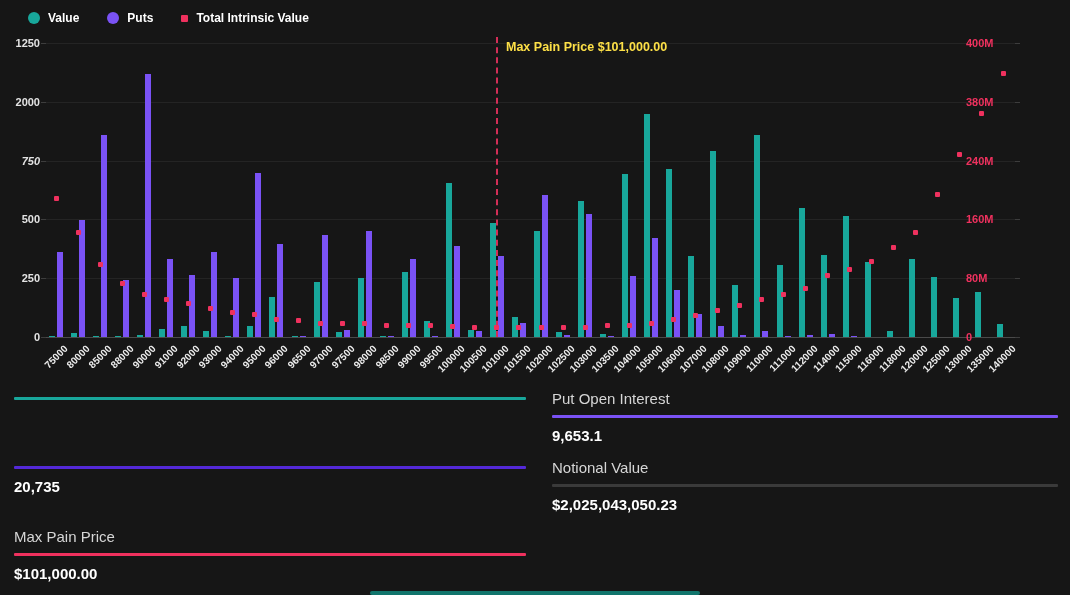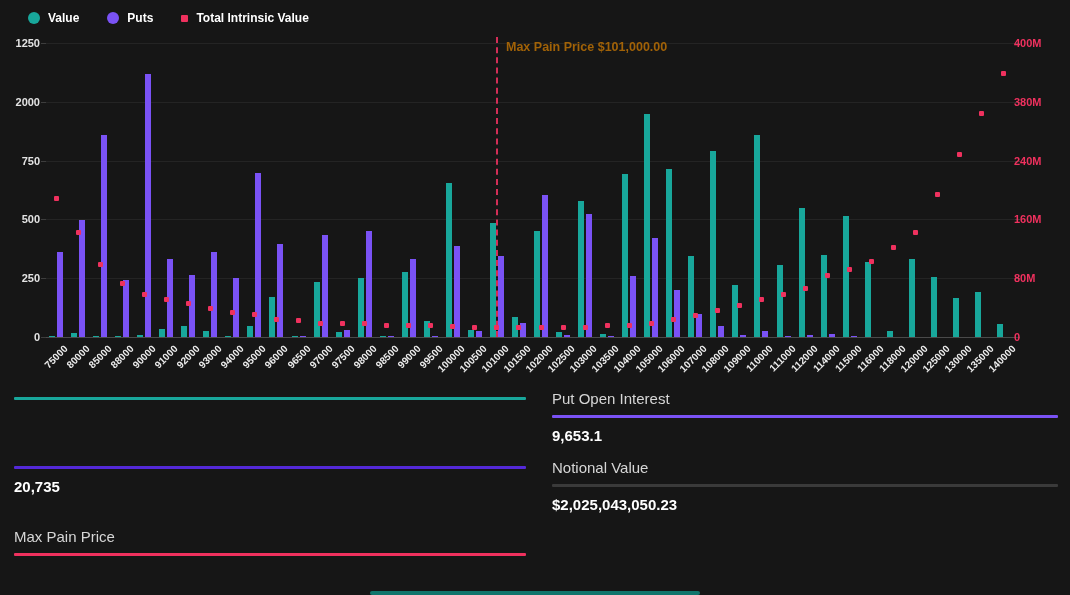--- a/index.html
+++ b/index.html
@@ -15,32 +15,32 @@
   .legend-item .txt{color:#ffffff;font-size:12px;font-weight:700;}
   .marker-circle{width:12px;height:12px;border-radius:50%;display:inline-block;}
   .marker-square{width:7px;height:7px;border-radius:1px;display:inline-block;}
   
   #chart{position:absolute;top:0;left:0;width:1070px;height:385px;}
   #plot{position:absolute;left:45px;top:40px;width:970px;height:297px;border-bottom:1px solid #4a4a4a;}
   .gridline{position:absolute;left:0;width:100%;height:1px;background:#242424;}
   .tickmark{position:absolute;width:5px;height:1px;background:#3d3d3d;}
   .ylab{position:absolute;font-size:11px;font-weight:700;line-height:12px;}
   .ylab.left{left:0;width:40px;text-align:right;color:#e3e3e3;}
-  .ylab.right{left:1014px;width:42px;text-align:left;color:#ef315e;}
+  .ylab.right{left:966px;width:42px;text-align:left;color:#ef315e;}
   .bar{position:absolute;bottom:0;width:6px;}
   .dot{position:absolute;width:5px;height:5px;border-radius:1px;}
   .xlab{
     position:absolute;width:80px;text-align:right;
     font-size:10px;font-weight:600;color:#ececec;white-space:nowrap;
     transform-origin:100% 0;transform:rotate(-45deg);
   }
   .maxpain-line{position:absolute;top:0;bottom:0;width:0;border-left:2px dashed #e8315f;opacity:.9;}
   .maxpain-label{
     position:absolute;top:40px;left:506px;
-    color:#a16207;font-size:12.5px;font-weight:700;white-space:nowrap;
+    color:#fde047;font-size:12.5px;font-weight:700;white-space:nowrap;
   }
   
   #stats{
     position:absolute;top:385px;left:0;width:1070px;
     display:grid;grid-template-columns:512px 506px;column-gap:26px;
     padding:0 0 0 14px;box-sizing:border-box;
   }
   .stat-cell{height:69px;padding-top:5px;box-sizing:border-box;}
   .stat-label{color:#d6d6d6;font-size:15px;line-height:18px;}
   .stat-line{height:3px;margin-top:7px;border-radius:1px;}
@@ -209,21 +209,21 @@
     <div class="tickmark" style="left: 41px; top: 278.2px;"></div>
     <div class="tickmark" style="left: 1015px; top: 278.2px;"></div>
     <div class="ylab left" style="top: 272.2px;">250</div>
     <div class="ylab right" style="top: 272.2px;">80M</div>
     <div class="tickmark" style="left: 41px; top: 219.4px;"></div>
     <div class="tickmark" style="left: 1015px; top: 219.4px;"></div>
     <div class="ylab left" style="top: 213.4px;">500</div>
     <div class="ylab right" style="top: 213.4px;">160M</div>
     <div class="tickmark" style="left: 41px; top: 160.6px;"></div>
     <div class="tickmark" style="left: 1015px; top: 160.6px;"></div>
-    <div class="ylab left" style="top: 154.6px;">750</div>
+    <div class="ylab left" style="top: 154.6px; font-style: italic;">750</div>
     <div class="ylab right" style="top: 154.6px;">240M</div>
     <div class="tickmark" style="left: 41px; top: 101.8px;"></div>
     <div class="tickmark" style="left: 1015px; top: 101.8px;"></div>
     <div class="ylab left" style="top: 95.8px;">2000</div>
     <div class="ylab right" style="top: 95.8px;">380M</div>
     <div class="tickmark" style="left: 41px; top: 43px;"></div>
     <div class="tickmark" style="left: 1015px; top: 43px;"></div>
     <div class="ylab left" style="top: 37px;">1250</div>
     <div class="ylab right" style="top: 37px;">400M</div>
     <div class="xlab" style="left: -17.9773px; top: 343px;">75000</div>
@@ -286,16 +286,17 @@
       <div class="stat-value">20,735</div>
     </div>
     <div class="stat-cell">
       <div class="stat-label">Notional Value</div>
       <div class="stat-line" style="background: rgb(58, 58, 58);"></div>
       <div class="stat-value">$2,025,043,050.23</div>
     </div>
     <div class="stat-cell">
       <div class="stat-label">Max Pain Price</div>
       <div class="stat-line" style="background: rgb(239, 49, 94);"></div>
+      <div class="stat-value">$101,000.00</div>
     </div>
   </div>
 
 <div class="hscroll-thumb"></div>
 
 </body></html>

